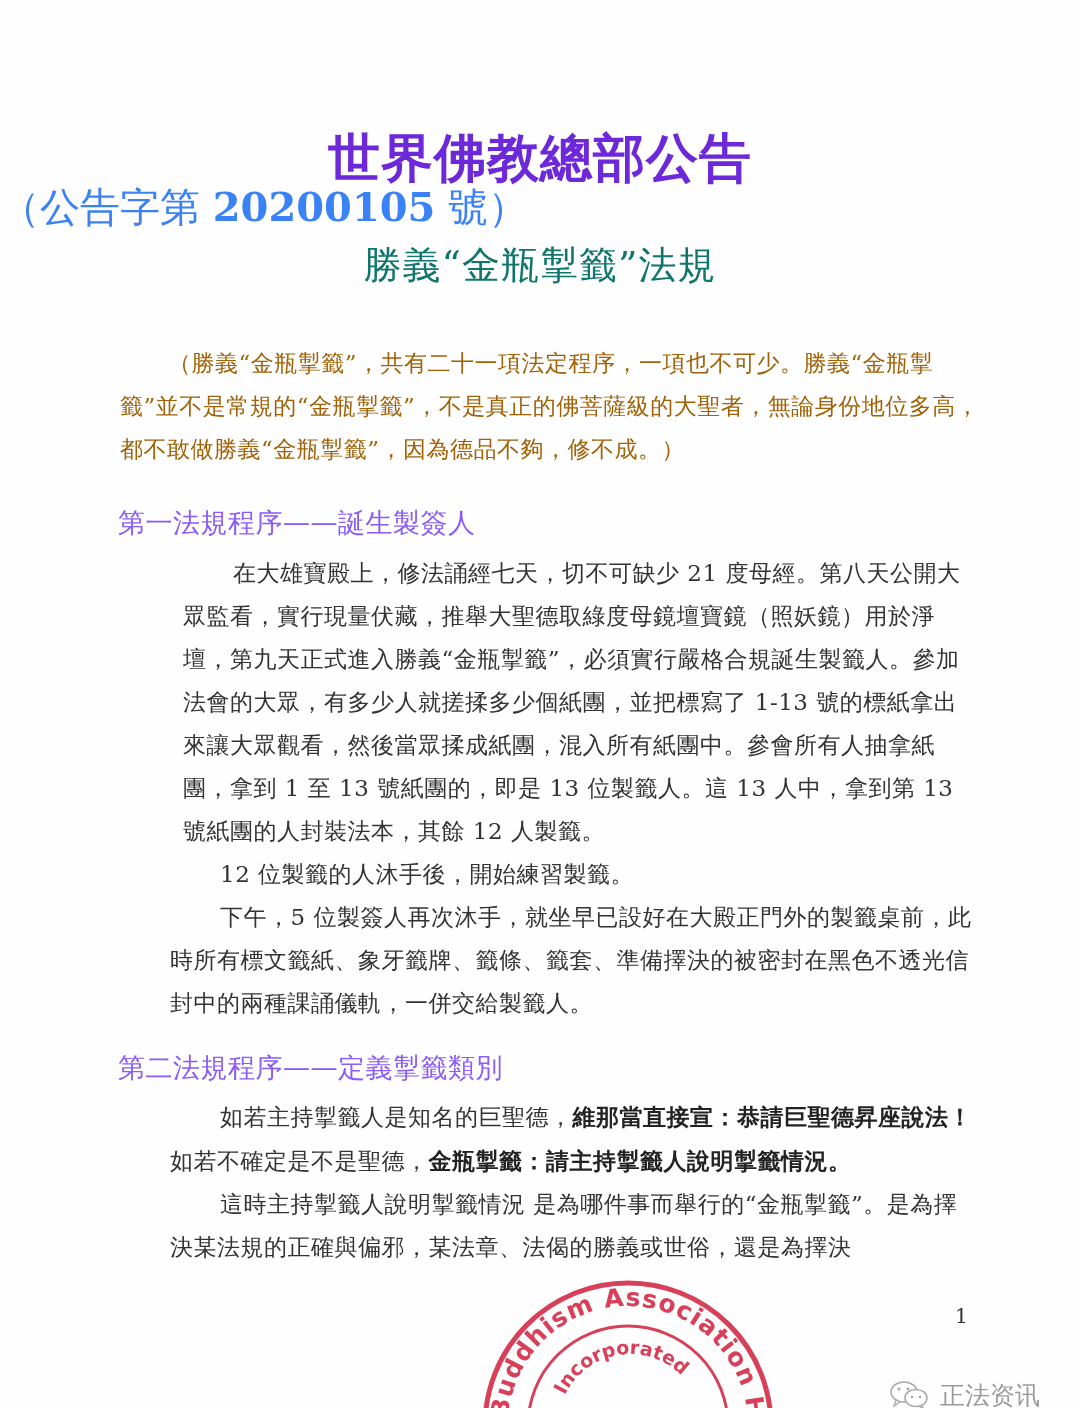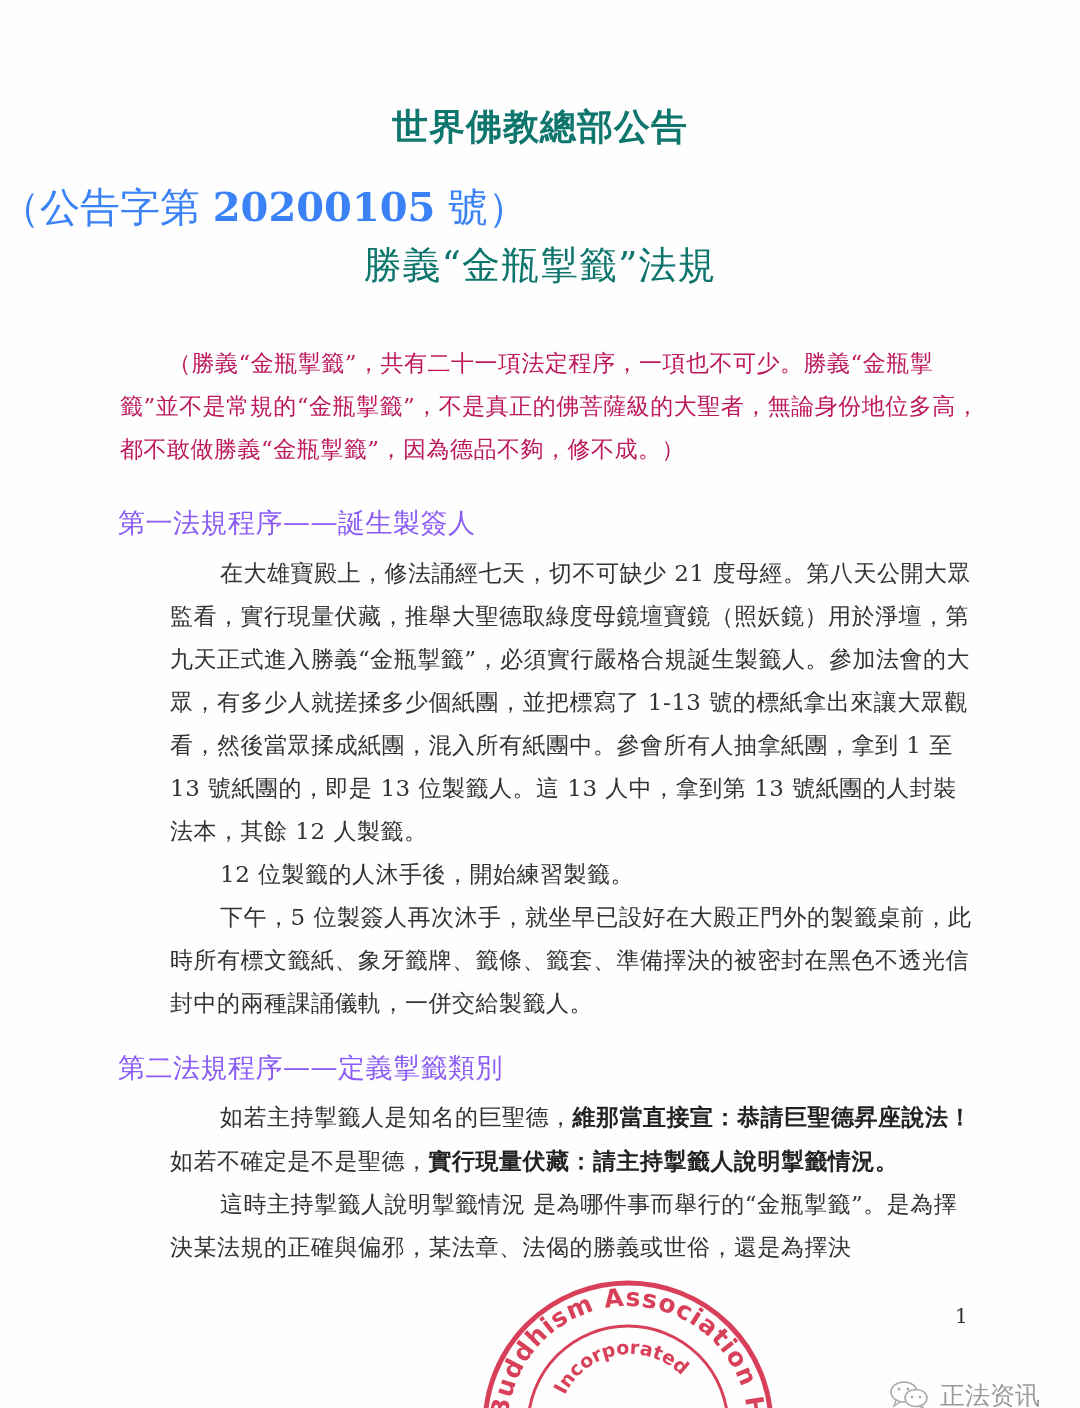--- a/index.html
+++ b/index.html
@@ -18,26 +18,26 @@
   .page {
     position: absolute;
     left: 0; top: 0;
     width: 1080px;
     height: 1408px;
     background: #fefefe;
   }
   .title {
     position: absolute;
     left: 0; right: 0;
-    top: 103px;
+    top: 124px;
     text-align: center;
-    font-size: 36px;
+    font-size: 52px;
     font-weight: bold;
     letter-spacing: 1px;
-    color: #0f766e;
+    color: #6d28d9;
   }
   .subtitle {
     position: absolute;
     left: 0; right: 0;
     top: 180px;
     text-align: left;
     font-size: 40px;
     color: #3b82f6;
   }
   .subtitle .num { font-weight: bold; }
@@ -47,21 +47,21 @@
     top: 240px;
     text-align: center;
     font-size: 38px;
     color: #0f766e;
     letter-spacing: 1px;
   }
   .para {
     position: absolute;
     font-size: 23px;
     line-height: 43px;
-    color: #be185d;
+    color: #a16207;
     letter-spacing: 0.5px;
   }
   .intro {
     left: 120px;
     top: 342px;
     width: 860px;
     text-indent: 48px;
   }
   .section-heading {
     position: absolute;
@@ -119,29 +119,29 @@
 
   <div class="subtitle"><span>（公告字第 </span><span class="num">20200105</span><span> 號）</span></div>
 
   <div class="red-title">勝義“金瓶掣籤”法規</div>
 
   <div class="para intro">（勝義“金瓶掣籤”，共有二十一項法定程序，一項也不可少。勝義“金瓶掣籤”並不是常規的“金瓶掣籤”，不是真正的佛菩薩級的大聖者，無論身份地位多高，都不敢做勝義“金瓶掣籤”，因為德品不夠，修不成。）</div>
 
   <div class="section-heading" style="top:505px;">第一法規程序——誕生製簽人</div>
 
   <div class="body-block" style="top:552px;">
-    <p style="margin-left:0; text-indent:50px;">在大雄寶殿上，修法誦經七天，切不可缺少 21 度母經。第八天公開大眾監看，實行現量伏藏，推舉大聖德取綠度母鏡壇寶鏡（照妖鏡）用於淨壇，第九天正式進入勝義“金瓶掣籤”，必須實行嚴格合規誕生製籤人。參加法會的大眾，有多少人就搓揉多少個紙團，並把標寫了 1-13 號的標紙拿出來讓大眾觀看，然後當眾揉成紙團，混入所有紙團中。參會所有人抽拿紙團，拿到 1 至 13 號紙團的，即是 13 位製籤人。這 13 人中，拿到第 13 號紙團的人封裝法本，其餘 12 人製籤。</p>
+    <p style="margin-left:13px; text-indent:50px;">在大雄寶殿上，修法誦經七天，切不可缺少 21 度母經。第八天公開大眾監看，實行現量伏藏，推舉大聖德取綠度母鏡壇寶鏡（照妖鏡）用於淨壇，第九天正式進入勝義“金瓶掣籤”，必須實行嚴格合規誕生製籤人。參加法會的大眾，有多少人就搓揉多少個紙團，並把標寫了 1-13 號的標紙拿出來讓大眾觀看，然後當眾揉成紙團，混入所有紙團中。參會所有人抽拿紙團，拿到 1 至 13 號紙團的，即是 13 位製籤人。這 13 人中，拿到第 13 號紙團的人封裝法本，其餘 12 人製籤。</p>
     <p>12 位製籤的人沐手後，開始練習製籤。</p>
     <p>下午，5 位製簽人再次沐手，就坐早已設好在大殿正門外的製籤桌前，此時所有標文籤紙、象牙籤牌、籤條、籤套、準備擇決的被密封在黑色不透光信封中的兩種課誦儀軌，一併交給製籤人。</p>
   </div>
 
   <div class="section-heading" style="top:1050px;">第二法規程序——定義掣籤類別</div>
 
   <div class="body-block" style="top:1095px;">
-    <p><span>如若主持掣籤人是知名的巨聖德，</span><span class="bold">維那當直接宣：恭請巨聖德昇座說法！</span><span>如若不確定是不是聖德，</span><span class="bold">實行現量伏藏：請主持掣籤人說明掣籤情況。</span></p>
+    <p><span>如若主持掣籤人是知名的巨聖德，</span><span class="bold">維那當直接宣：恭請巨聖德昇座說法！</span><span>如若不確定是不是聖德，</span><span class="bold">金瓶掣籤：請主持掣籤人說明掣籤情況。</span></p>
     <p>這時主持掣籤人說明掣籤情況 是為哪件事而舉行的“金瓶掣籤”。是為擇決某法規的正確與偏邪，某法章、法偈的勝義或世俗，還是為擇決</p>
   </div>
 
   <div class="page-number">1</div>
 
   <svg class="stamp" viewBox="0 0 300 300">
     <defs>
       <path id="outerArc" d="M 30 150 A 120 120 0 0 1 270 150"></path>
       <path id="innerArc" d="M 80 150 A 72 72 0 0 1 224 150"></path>
     </defs>

